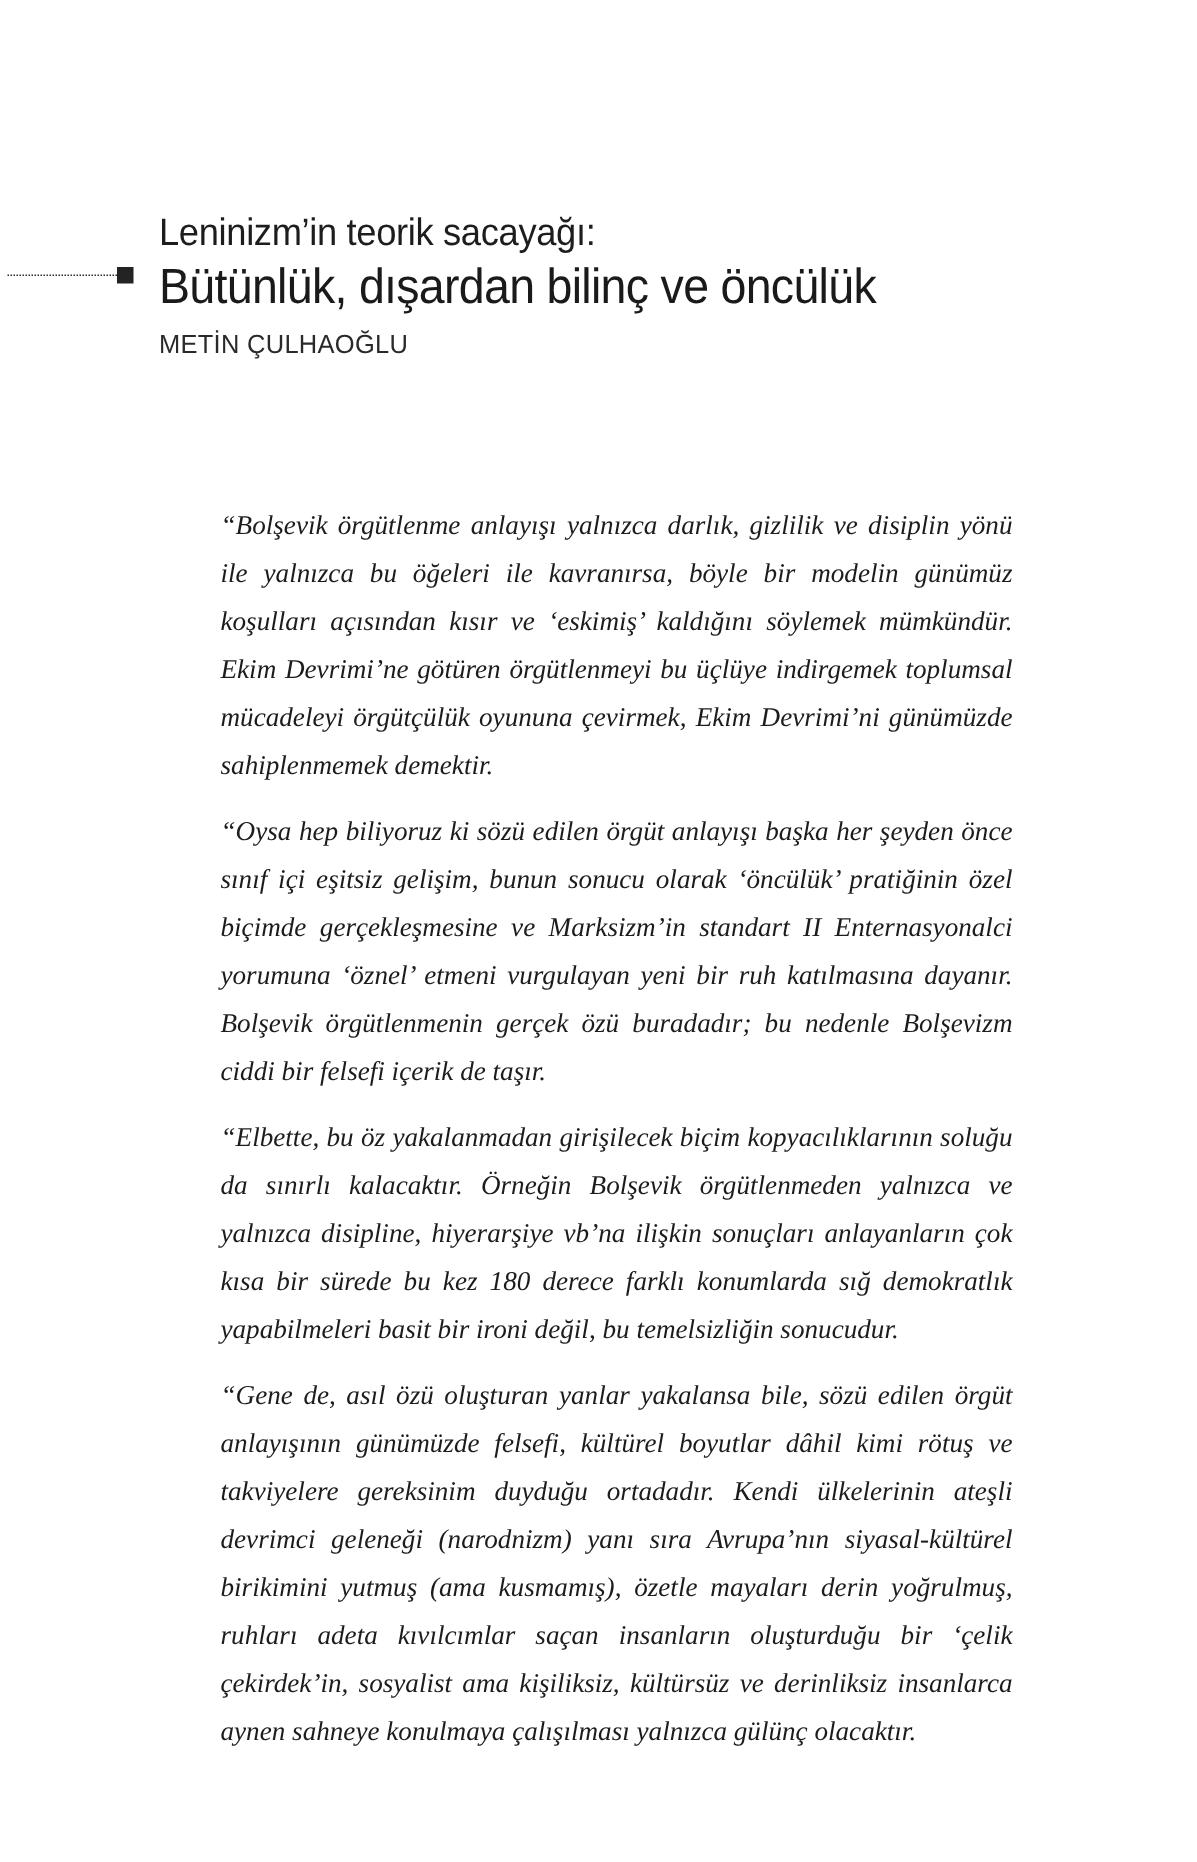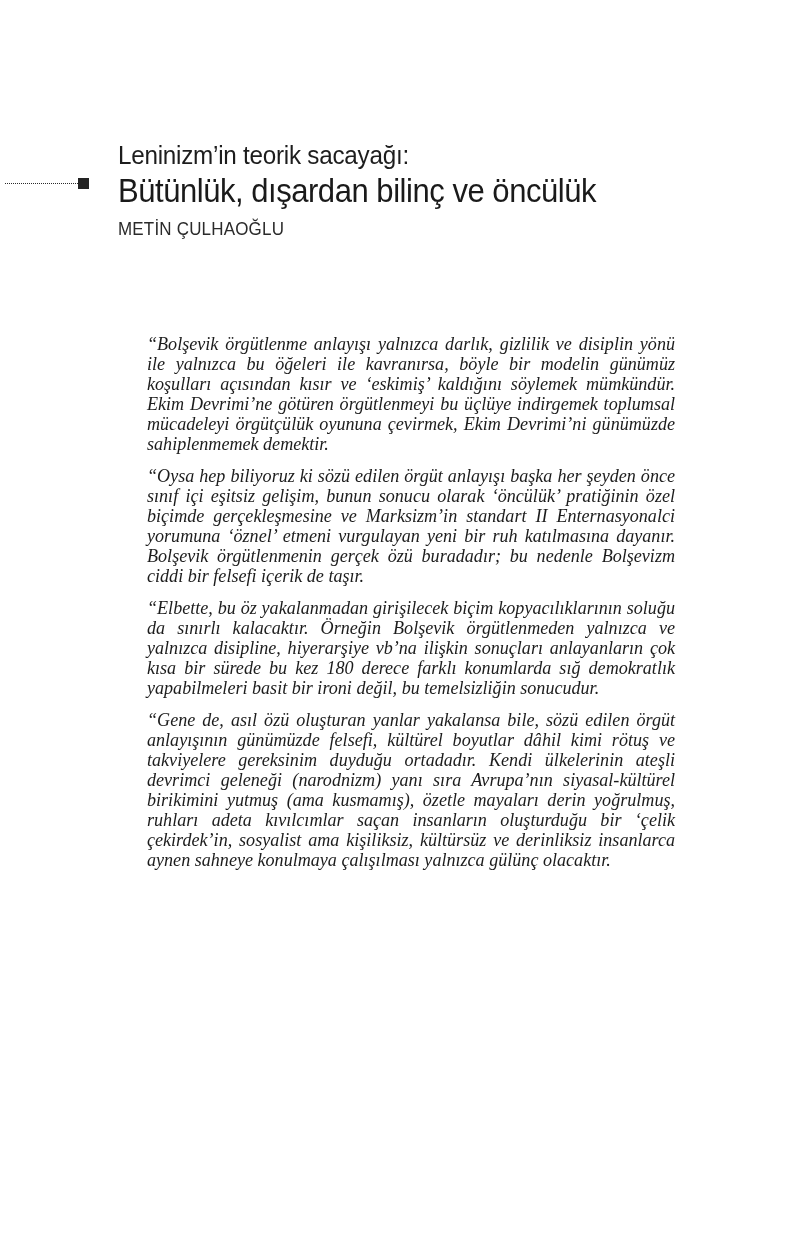--- a/index.html
+++ b/index.html
@@ -50,21 +50,21 @@
     position: absolute;
     left: 73px;
     top: 0px;
     width: 11px;
     height: 11px;
     background: #232323;
   }
 
   .title-block {
     position: absolute;
-    left: 118px;
+    left: 106px;
     top: 0;
     width: 620px;
   }
 
   .title-line-1 {
     font-family: "Liberation Sans", "DejaVu Sans", sans-serif;
     font-size: 25.5px;
     font-weight: 400;
     letter-spacing: -0.25px;
     line-height: 30px;
@@ -107,21 +107,21 @@
     left: 147px;
     top: 334px;
     width: 528px;
   }
 
   .para {
     margin: 0 0 12px 0;
     font-family: "Liberation Serif", "DejaVu Serif", serif;
     font-style: italic;
     font-size: 18.1px;
-    line-height: 20px;
+    line-height: 32px;
     text-align: justify;
     text-justify: inter-word;
     color: #1c1c1c;
     hyphens: none;
   }
   .para:last-child {
     margin-bottom: 16px;
   }
 </style>
 </head>

